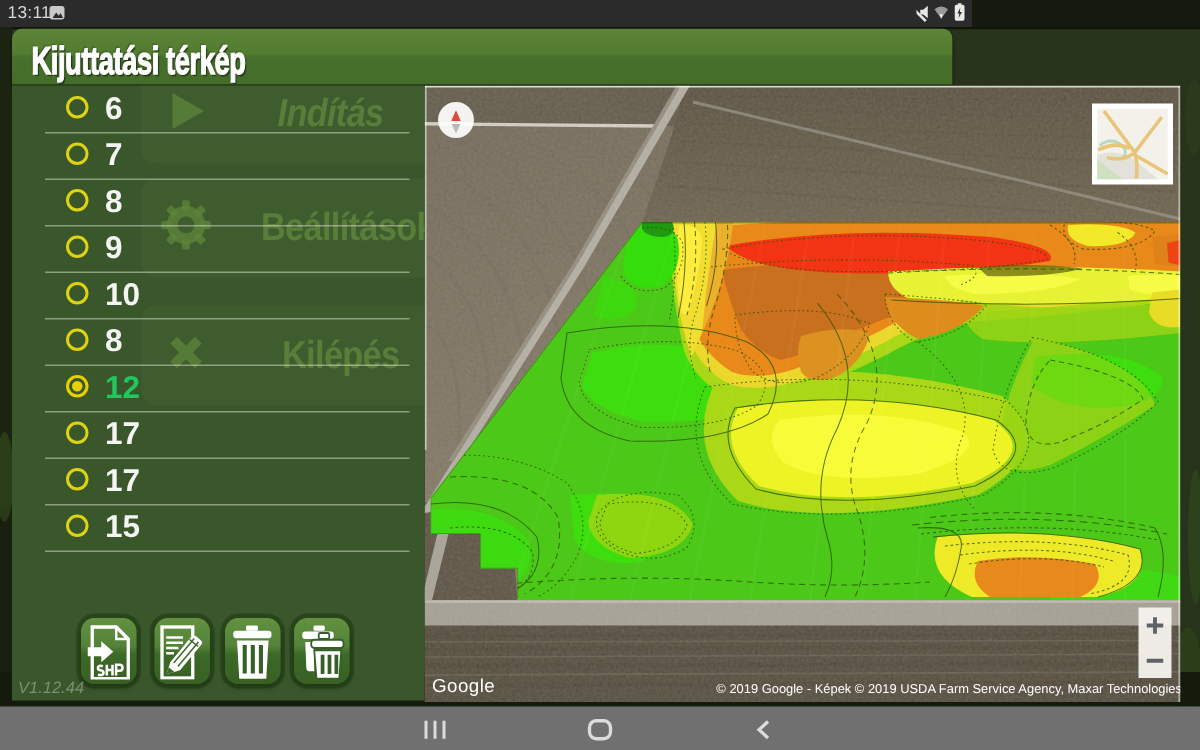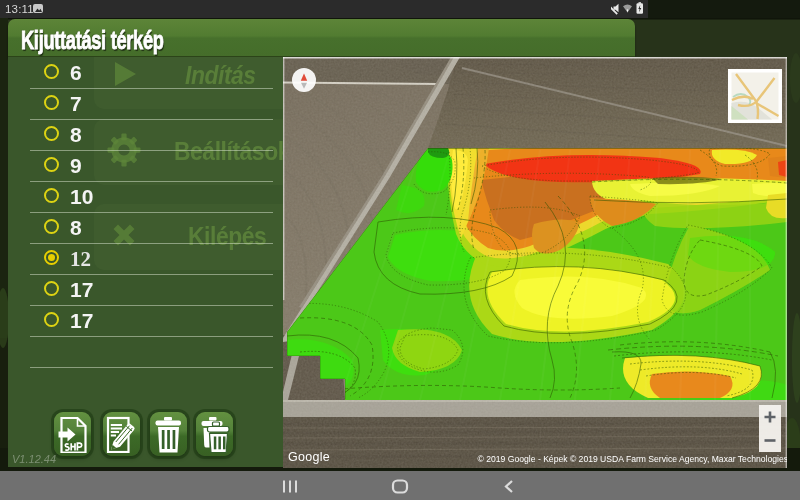--- a/index.html
+++ b/index.html
@@ -31,21 +31,21 @@
   .dimbtn { position:absolute; left:86px; width:260px; height:62px; border-radius:10px; background:rgba(150,190,110,0.05); }
   .dimbtn .ic { position:absolute; left:12px; top:13px; width:36px; height:36px; color:rgba(94,134,58,0.75); }
   .dimbtn .tx { position:absolute; left:91px; top:17px; font-size:26px; font-weight:bold; color:rgba(96,136,60,0.78);
      transform:scaleX(0.88); transform-origin:left center; white-space:nowrap; letter-spacing:-0.5px; }
 
   .row { position:absolute; left:0; width:275px; height:31px; }
   .row .rad { position:absolute; left:36px; top:7px; width:15px; height:15px; border-radius:50%; border:2px solid #ddd313; }
   .row .num { position:absolute; left:62px; top:4px; font-size:21px; font-weight:bold; color:#f4f4f4; }
   .row.sel .rad { border-color:#e8cf00; }
   .row.sel .rad:before { content:""; position:absolute; left:2px; top:2px; width:7px; height:7px; border-radius:50%; background:#e8cf00; }
-  .row.sel .num { color:#e5e5e5;font-family:Liberation Serif, serif; }
+  .row.sel .num { color:#22c55e; }
   .sep { position:absolute; left:22px; width:243px; height:1px; background:rgba(228,236,218,0.48); }
 
   .tool { position:absolute; top:355px; width:37px; height:44px; border-radius:9px;
     background:linear-gradient(180deg,#639140 0%, #54823a 42%, #3c6a27 55%, #386023 100%);
     box-shadow:0 0 0 3px rgba(28,56,16,0.55), 0 2px 4px rgba(0,0,0,0.4); }
   .tool svg { position:absolute; left:3px; top:3px; }
 
   #vers { position:absolute; left:4px; top:396px; font-size:11px; font-style:italic; color:rgba(205,210,200,0.45); }
 
   
@@ -151,20 +151,24 @@
         <span class="rad"></span>
         <span class="num">12</span>
       </div>
     <div class="row" style="top:217px">
         <span class="rad"></span>
         <span class="num">17</span>
       </div>
     <div class="row" style="top:248px">
         <span class="rad"></span>
         <span class="num">17</span>
+      </div>
+    <div class="row" style="top:279px">
+        <span class="rad"></span>
+        <span class="num">15</span>
       </div>
     <div class="sep" style="top:31px"></div>
     <div class="sep" style="top:62px"></div>
     <div class="sep" style="top:93px"></div>
     <div class="sep" style="top:124px"></div>
     <div class="sep" style="top:155px"></div>
     <div class="sep" style="top:186px"></div>
     <div class="sep" style="top:217px"></div>
     <div class="sep" style="top:248px"></div>
     <div class="sep" style="top:279px"></div>

